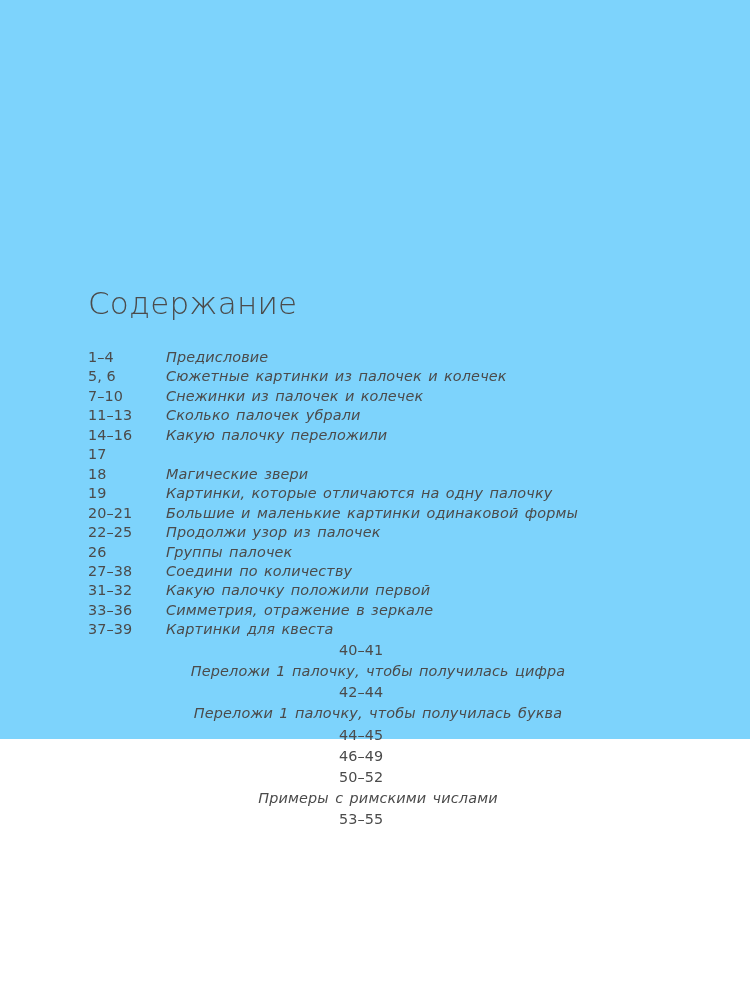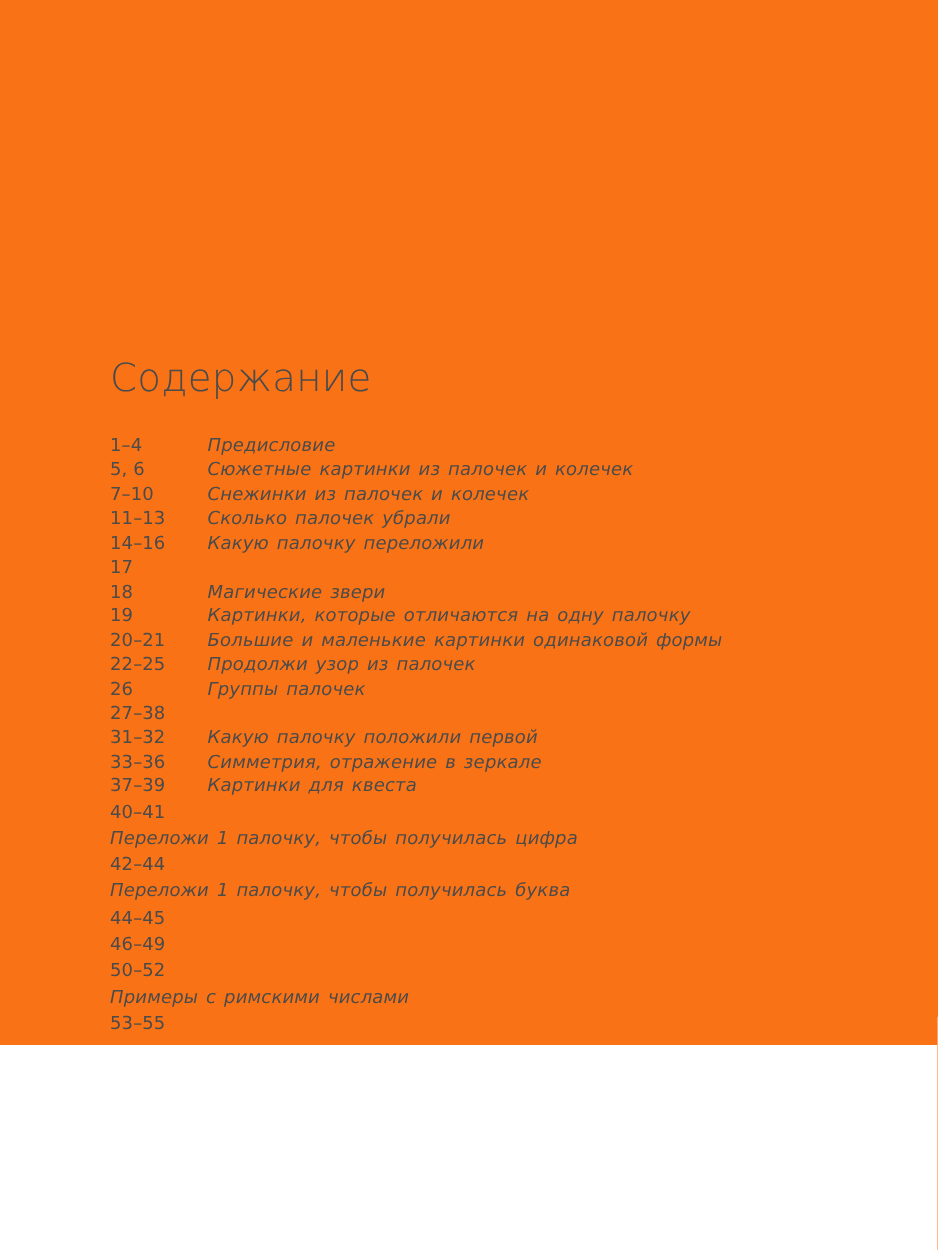--- a/index.html
+++ b/index.html
@@ -12,22 +12,22 @@
     height: 1000px;
     background: #ffffff;
     font-family: "DejaVu Sans", "Liberation Sans", sans-serif;
     -webkit-font-smoothing: antialiased;
     overflow: hidden;
   }
 
   .page {
     position: relative;
     width: 750px;
-    height: 836px;
-    background: #f97316;
+    height: 739px;
+    background: #7dd3fc;
     box-sizing: border-box;
   }
 
   .toc {
     position: absolute;
     left: 88px;
     top: 288px;
     width: 580px;
   }
 
@@ -42,21 +42,21 @@
   }
 
   .toc-list {
     list-style: none;
     margin: 0;
     padding: 0;
   }
 
   .toc-row {
     display: flex;
-    align-items: flex-start;
+    align-items: center;
     font-size: 14.4px;
     color: #4b4b4b;
     line-height: 19.45px;
     white-space: nowrap;
   }
 
   
   .toc-row.loose {
     line-height: 21.2px;
     flex-direction: column;
@@ -124,20 +124,21 @@
         <li class="toc-row">
           <span class="toc-pages">22–25</span>
           <span class="toc-label">Продолжи узор из палочек</span>
         </li>
         <li class="toc-row">
           <span class="toc-pages">26</span>
           <span class="toc-label">Группы палочек</span>
         </li>
         <li class="toc-row">
           <span class="toc-pages">27–38</span>
+          <span class="toc-label">Соедини по количеству</span>
         </li>
         <li class="toc-row">
           <span class="toc-pages">31–32</span>
           <span class="toc-label">Какую палочку положили первой</span>
         </li>
         <li class="toc-row">
           <span class="toc-pages">33–36</span>
           <span class="toc-label">Симметрия, отражение в зеркале</span>
         </li>
         <li class="toc-row">

